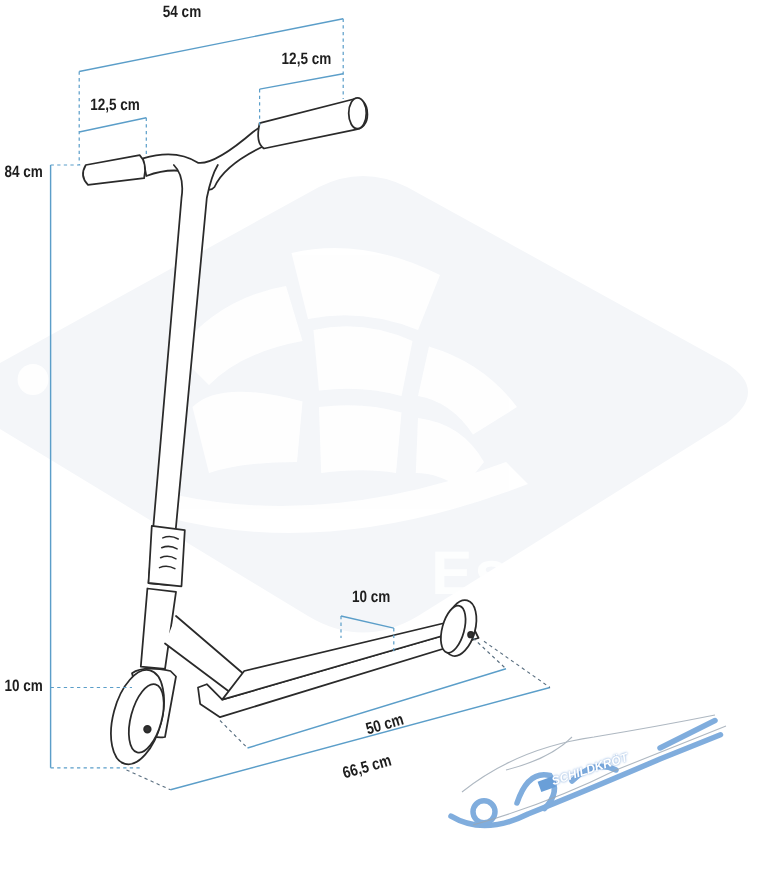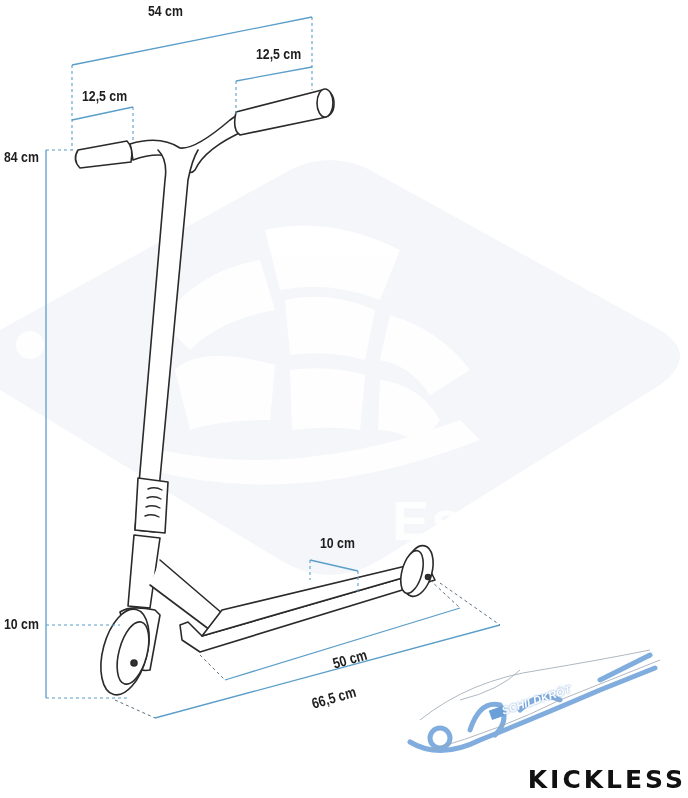--- a/index.html
+++ b/index.html
@@ -127,14 +127,13 @@
     </g>
     <g fill="none" stroke="#9aa6b2" stroke-width="1" opacity="0.8">
       <path d="M420 720 Q470 680 540 670 Q600 660 650 650"></path>
       <path d="M430 750 Q500 730 560 700 Q610 680 660 660"></path>
       <path d="M460 700 Q500 690 520 670"></path>
     </g>
     <rect x="490" y="708" width="14" height="10" fill="#6a9fd8" transform="rotate(-20 497 713)"></rect>
   </svg>
   <span class="logo-sub">SCHILDKRÖT</span>
 
-  <div class="brand">KICKLESS</div>
 </div>
 
 </body></html>

